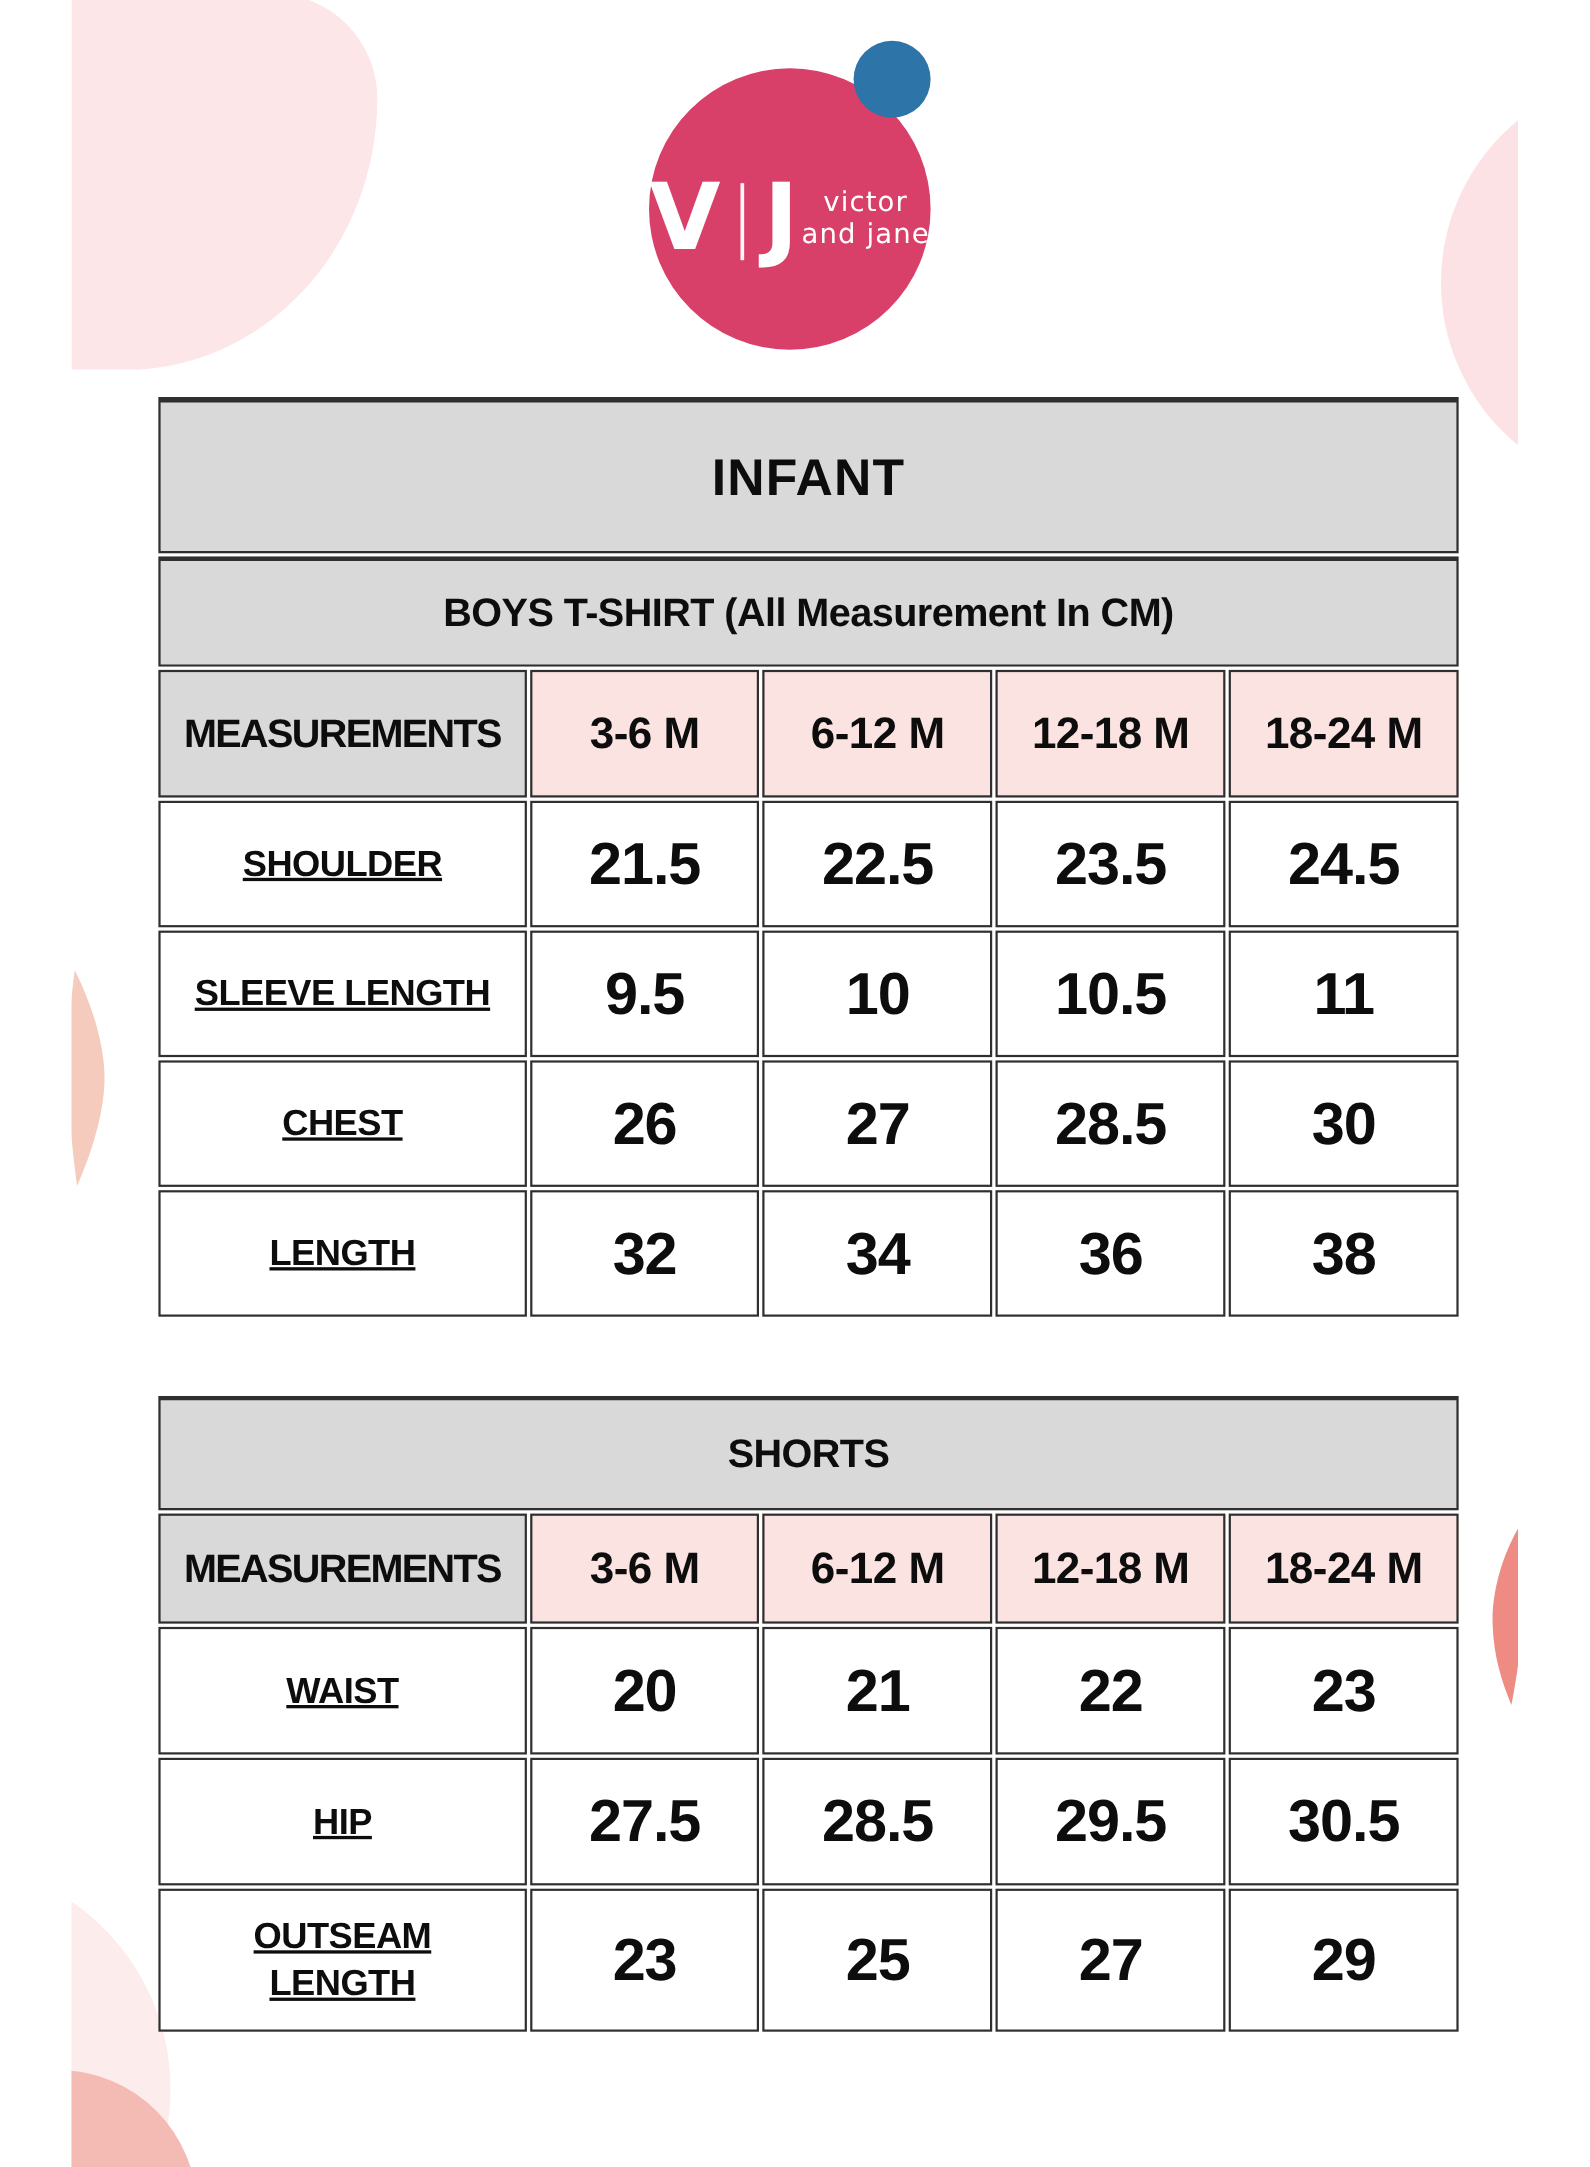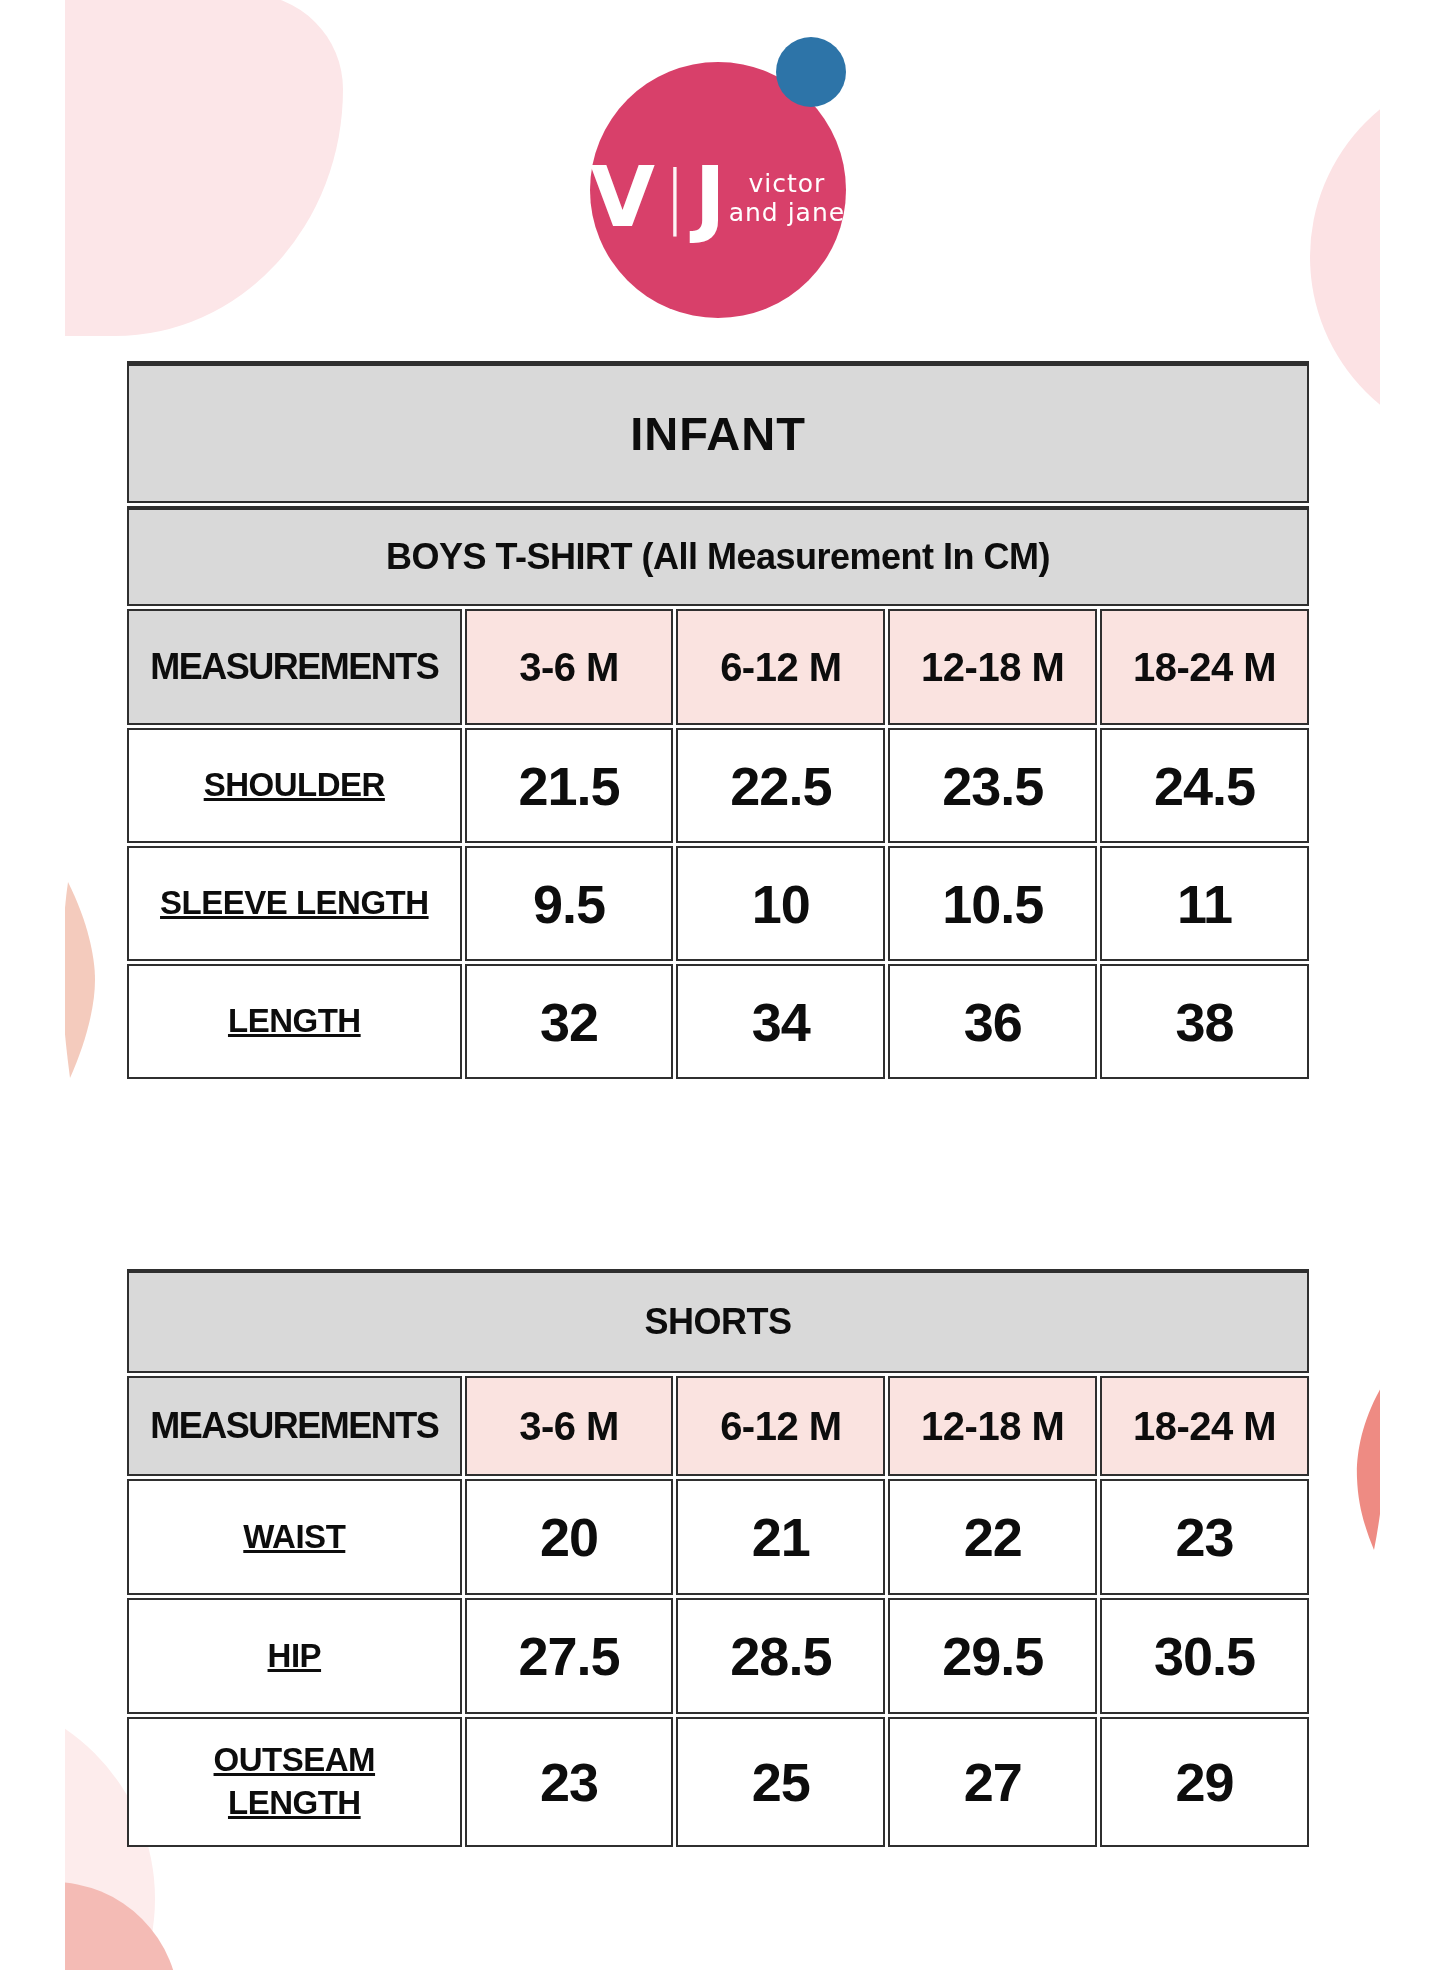--- a/index.html
+++ b/index.html
@@ -47,21 +47,21 @@
     position:absolute;left:776px;top:37px;width:70px;height:70px;border-radius:50%;
     background:var(--logo-blue,#2d74a8);z-index:3;
   }
   .monogram{font-size:84px;font-weight:700;line-height:1;letter-spacing:2px;margin-top:14px;
     font-family:"DejaVu Sans",sans-serif;}
   .monogram .divider{font-weight:200;font-size:70px;vertical-align:6px;padding:0 6px;opacity:.95;}
   .tagline{font-size:25px;font-weight:400;margin-top:16px;letter-spacing:1px;
     font-family:"DejaVu Sans",sans-serif;}
 
   
-  .tbl{position:absolute;left:124px;width:1188px;z-index:5;}
+  .tbl{position:absolute;left:141px;width:1188px;z-index:5;}
   .tbl1{top:358px;}
   .tbl2{top:1266px;}
   table{width:100%;border-collapse:separate;border-spacing:3px;table-layout:fixed;}
   td{
     border:2px solid var(--border-dark,#2f2f2f);
     text-align:center;vertical-align:middle;background:#ffffff;
     color:#0d0d0d;padding:0;overflow:hidden;
   }
   col.c0{width:28.6%;}
   col.cs{width:17.85%;}
@@ -141,20 +141,27 @@
           <td class="val">24.5</td>
         </tr>
         <tr>
           <td class="row-label">SLEEVE LENGTH</td>
           <td class="val">9.5</td>
           <td class="val">10</td>
           <td class="val">10.5</td>
           <td class="val">11</td>
         </tr>
         <tr>
+          <td class="row-label">CHEST</td>
+          <td class="val">26</td>
+          <td class="val">27</td>
+          <td class="val">28.5</td>
+          <td class="val">30</td>
+        </tr>
+        <tr>
           <td class="row-label">LENGTH</td>
           <td class="val">32</td>
           <td class="val">34</td>
           <td class="val">36</td>
           <td class="val">38</td>
         </tr>
       </tbody>
   </table>
 </div>
 

